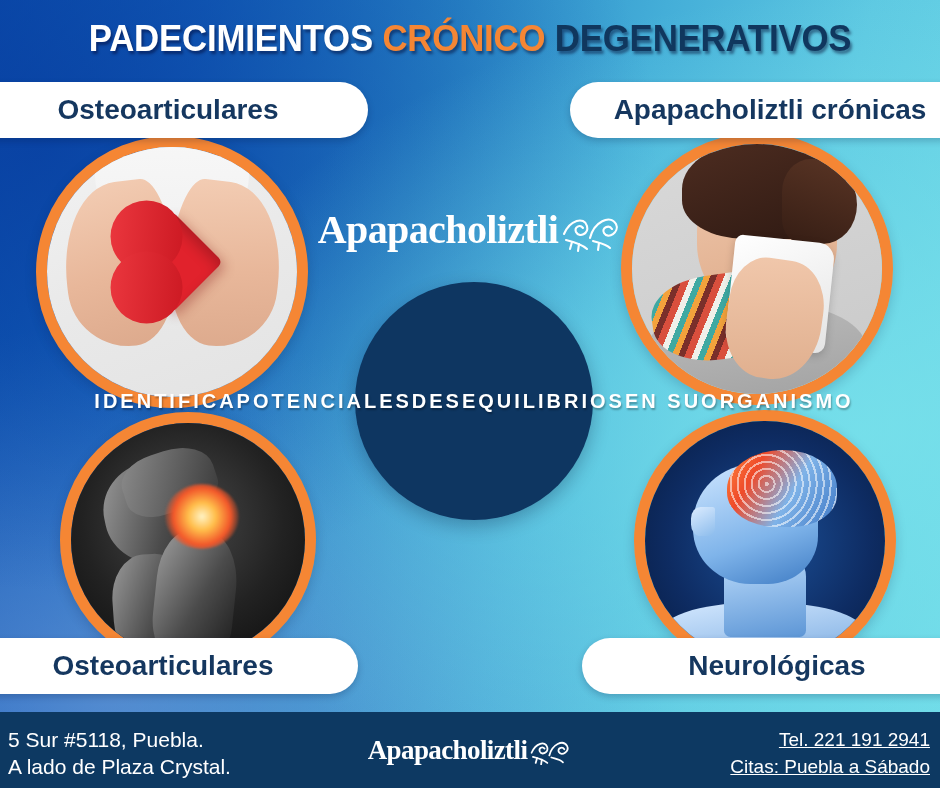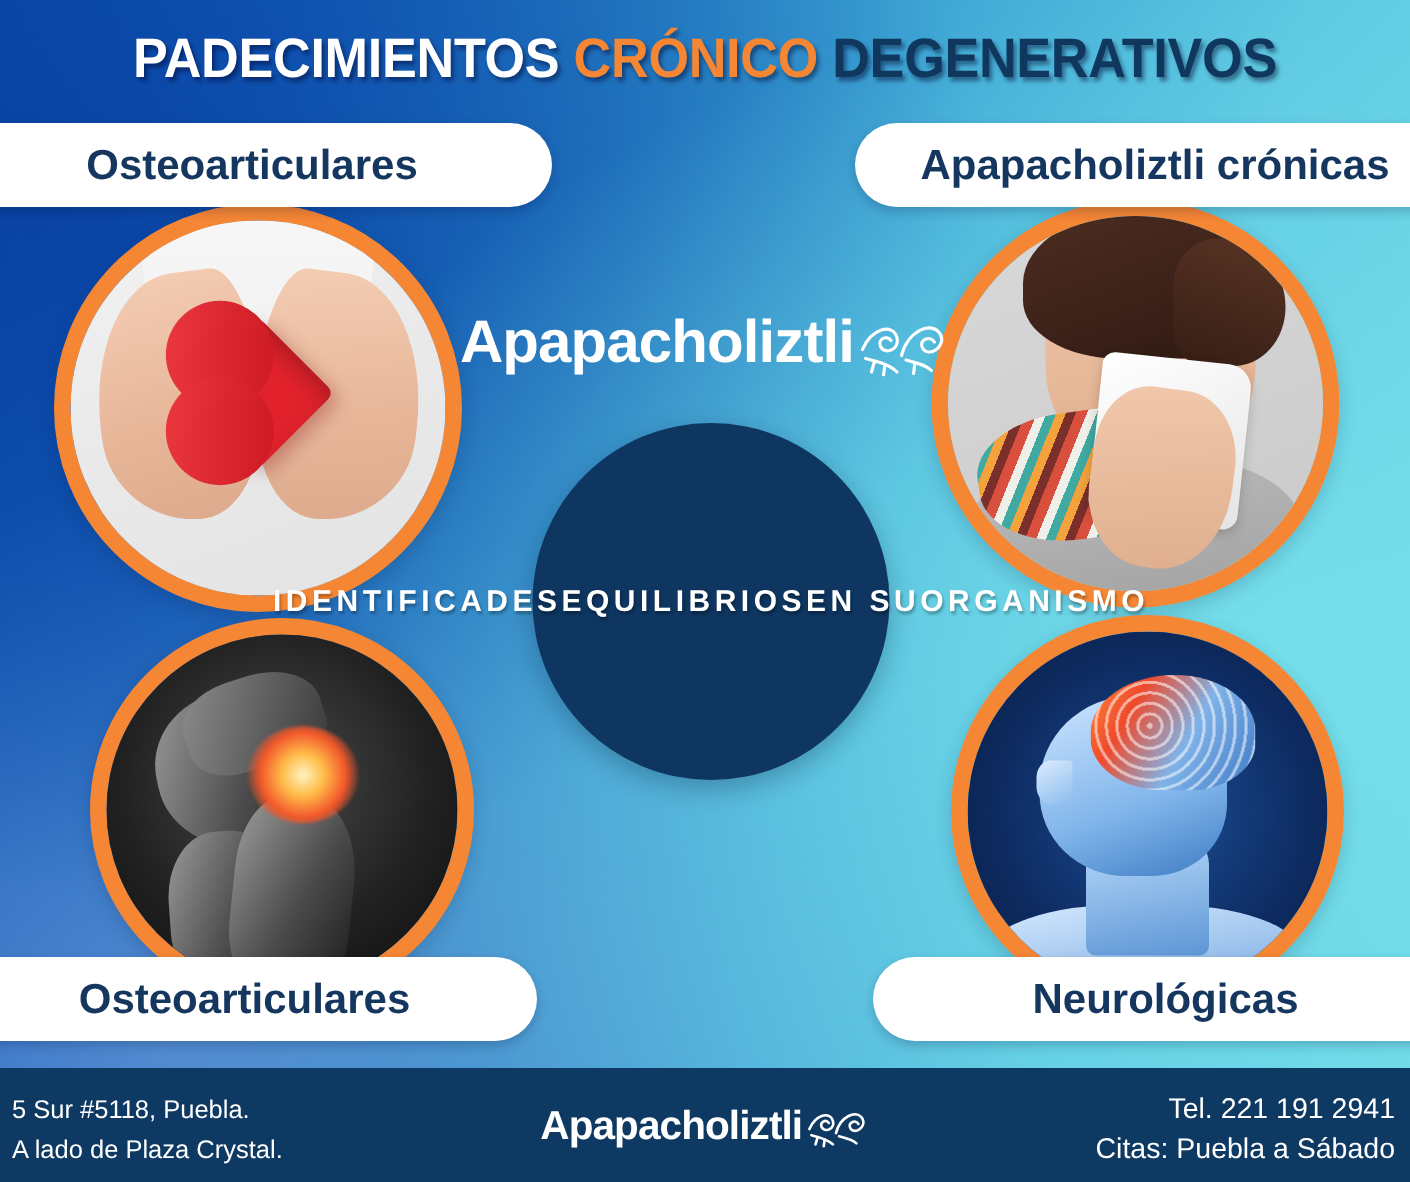--- a/index.html
+++ b/index.html
@@ -197,21 +197,21 @@
   }
 
   
   .brand{
     position:absolute;left:0;top:206px;width:940px;text-align:center;z-index:7;
     display:flex;align-items:center;justify-content:center;gap:2px;
   }
   .brand-word{
     color:#ffffff;font-size:40px;font-weight:bold;
     letter-spacing:-0.6px;
-    font-family:Liberation Sans, sans-serif;
+    font-family:Liberation Serif, serif;
   }
   .flourish{display:inline-block;width:62px;height:44px;}
 
   
   .badge{
     position:absolute;left:355px;top:282px;width:238px;height:238px;
     border-radius:50%;background:#0e3661;z-index:5;
     display:flex;flex-direction:row;align-items:center;justify-content:center;
     box-shadow:0 6px 18px rgba(0,15,45,.28);
   }
@@ -221,25 +221,25 @@
     text-shadow:1px 2px 2px rgba(0,0,0,.3);
   }
 
   
   .footer{
     position:absolute;left:0;top:712px;width:940px;height:76px;
     background:#0d3962;z-index:9;
   }
   .footer .addr{
     position:absolute;left:8px;top:14px;color:#ffffff;
-    font-size:17px;line-height:27px;
+    font-size:21px;line-height:27px;
   }
   .footer .contact{
     position:absolute;right:10px;top:14px;color:#ffffff;
-    font-size:19px;line-height:27px;text-align:right;
+    font-size:19px;line-height:27px;text-align:right;text-decoration:underline;
   }
   .footer .fbrand{
     position:absolute;left:0;top:0;width:940px;height:76px;
     display:flex;align-items:center;justify-content:center;gap:1px;
   }
   .footer .fbrand .brand-word{font-size:27px;}
   .footer .flourish{width:44px;height:30px;}
 </style>
 </head>
 <body>
@@ -318,20 +318,21 @@
           <path d="M19 36 L18 43"></path>
           <path d="M33 33 C40 35, 46 36, 50 40"></path>
           <path d="M39 35 L38 42"></path>
         </g>
       </svg>
     </span>
   </div>
 
   <div class="badge">
     <div class="line">IDENTIFICA</div>
+    <div class="line">POTENCIALES</div>
     <div class="line">DESEQUILIBRIOS</div>
     <div class="line">EN SU</div>
     <div class="line">ORGANISMO</div>
   </div>
 
   <div class="footer">
     <div class="addr">
       <div>5 Sur #5118, Puebla.</div>
       <div>A lado de Plaza Crystal.</div>
     </div>

